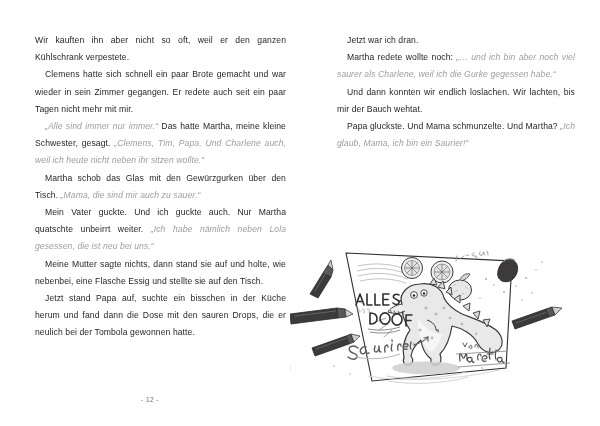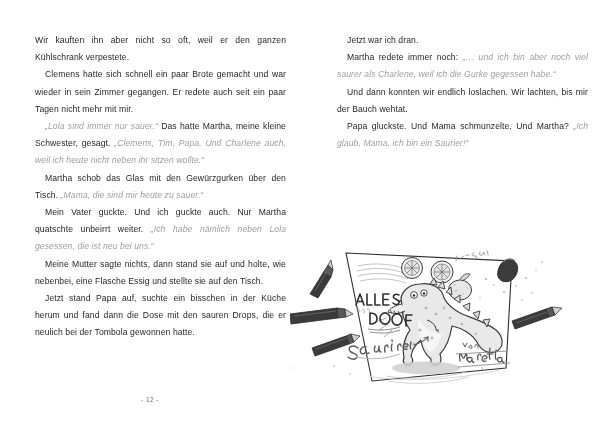--- a/index.html
+++ b/index.html
@@ -6,21 +6,21 @@
   body{
     width:600px;height:426px;
     background:#ffffff;
     font-family:"Liberation Sans", sans-serif;
     overflow:hidden;
     position:relative;
   }
   .spread{position:absolute;inset:0;display:flex;}
   .page{position:relative;width:300px;height:339px;box-sizing:border-box;}
   .page-left{padding:32px 14px 0 35px;}
-  .page-right{padding:32px 12px 0 37px;}
+  .page-right{padding:32px 25px 0 37px;}
 
   .para{
     font-size:8.6px;
     line-height:17.2px;
     color:#231f20;
     margin:0;
     text-align:justify;
     letter-spacing:0.01em;
     font-weight:500;
   }
@@ -54,33 +54,33 @@
 </style>
 </head>
 <body>
 
 <div class="spread">
 
   <div class="page page-left">
     <div id="left-body">
         <p class="para"><span>Wir kauften ihn aber nicht so oft, weil er den ganzen Kühlschrank verpestete.</span></p>
         <p class="para indent"><span>Clemens hatte sich schnell ein paar Brote gemacht und war wieder in sein Zimmer gegangen. Er redete auch seit ein paar Tagen nicht mehr mit mir.</span></p>
-        <p class="para indent"><span class="it">„Lola sind immer nur sauer.“</span><span> Das hatte Martha, meine kleine Schwester, gesagt. </span><span class="it">„Clemens, Tim, Papa. Und Charlene auch, weil ich heute nicht neben ihr sitzen wollte.“</span></p>
-        <p class="para indent"><span>Martha schob das Glas mit den Gewürzgurken über den Tisch. </span><span class="it">„Mama, die sind mir heute zu sauer.“</span></p>
+        <p class="para indent"><span class="it">„Alle sind immer nur immer.“</span><span> Das hatte Martha, meine kleine Schwester, gesagt. </span><span class="it">„Clemens, Tim, Papa. Und Charlene auch, weil ich heute nicht neben ihr sitzen wollte.“</span></p>
+        <p class="para indent"><span>Martha schob das Glas mit den Gewürzgurken über den Tisch. </span><span class="it">„Mama, die sind mir auch zu sauer.“</span></p>
         <p class="para indent"><span>Mein Vater guckte. Und ich guckte auch. Nur Martha quatschte unbeirrt weiter. </span><span class="it">„Ich habe nämlich neben Lola gesessen, die ist neu bei uns.“</span></p>
         <p class="para indent"><span>Meine Mutter sagte nichts, dann stand sie auf und holte, wie nebenbei, eine Flasche Essig und stellte sie auf den Tisch.</span></p>
         <p class="para indent"><span>Jetzt stand Papa auf, suchte ein bisschen in der Küche herum und fand dann die Dose mit den sauren Drops, die er neulich bei der Tombola gewonnen hatte.</span></p>
       </div>
     <div class="folio">- 12 -</div>
   </div>
 
   <div class="page page-right">
     <div id="right-body">
         <p class="para indent"><span>Jetzt war ich dran.</span></p>
-        <p class="para indent"><span>Martha redete immer noch: </span><span class="it">„… und ich bin aber noch viel saurer als Charlene, weil ich die Gurke gegessen habe.“</span></p>
+        <p class="para indent"><span>Martha redete wollte noch: </span><span class="it">„… und ich bin aber noch viel saurer als Charlene, weil ich die Gurke gegessen habe.“</span></p>
         <p class="para indent"><span>Und dann konnten wir endlich loslachen. Wir lachten, bis mir der Bauch wehtat.</span></p>
         <p class="para indent"><span>Papa gluckste. Und Mama schmunzelte. Und Martha? </span><span class="it">„Ich glaub, Mama, ich bin ein Saurier!“</span></p>
       </div>
 
     <div class="illus">
       <svg width="300" height="178" viewBox="0 0 300 178" xmlns="http://www.w3.org/2000/svg">
         <defs>
           <linearGradient id="crayonG" x1="0" y1="0" x2="0" y2="1">
             <stop offset="0%" stop-color="#55five"></stop>
           </linearGradient>

